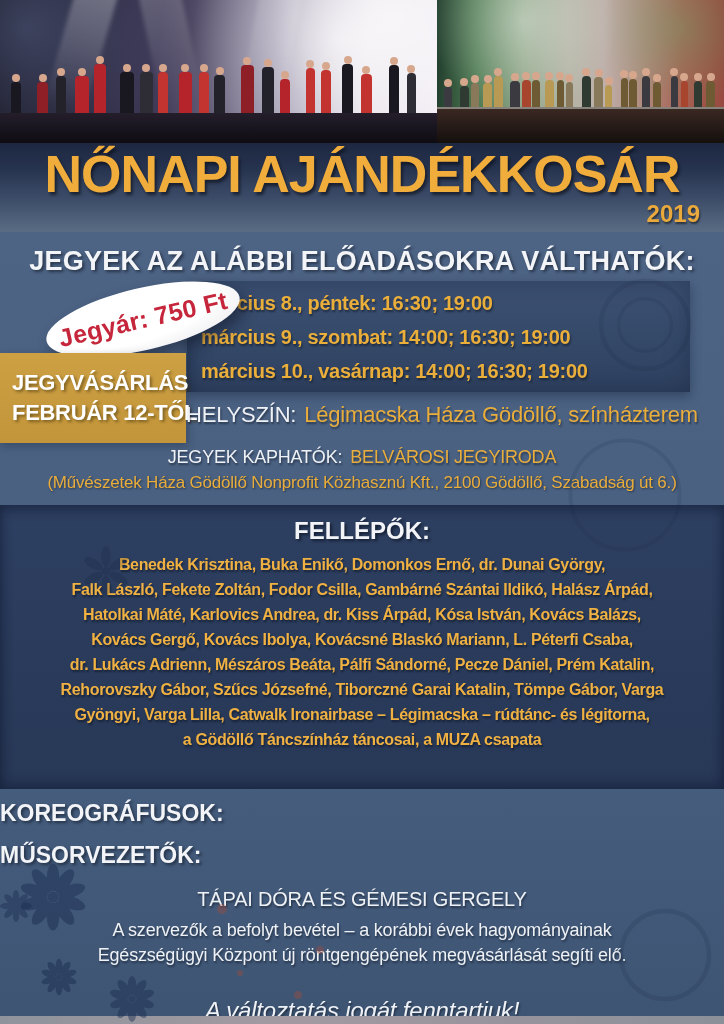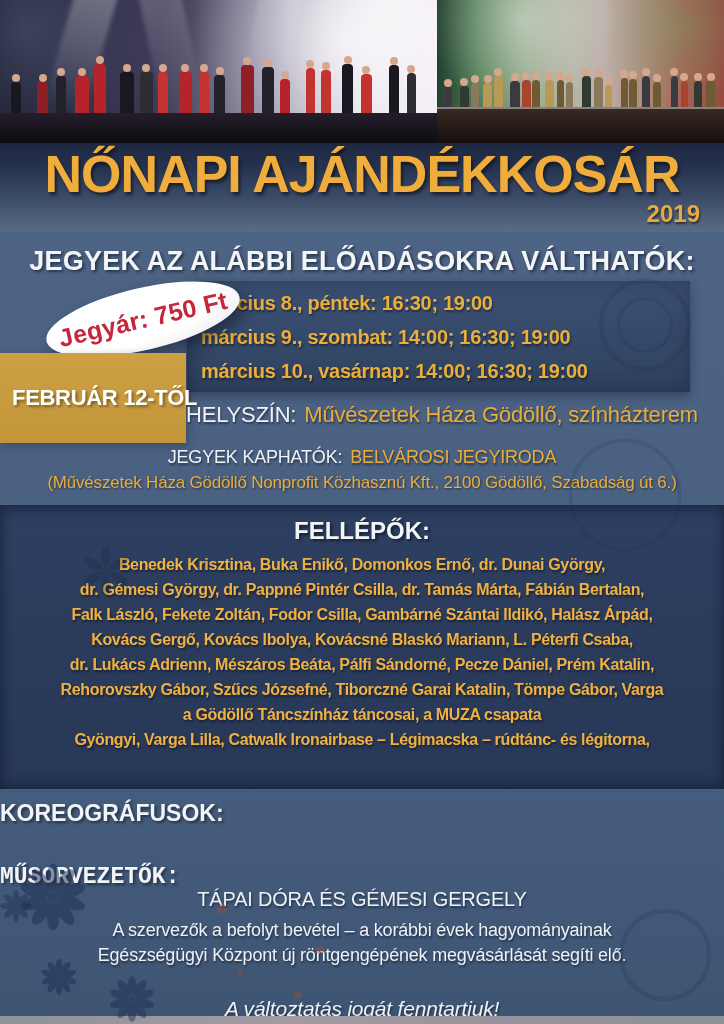--- a/index.html
+++ b/index.html
@@ -83,26 +83,26 @@
   .performer-lines{margin-top:7px;}
   .performer-line{text-align:center;color:#f0b143;font-size:16px;font-weight:700;line-height:25px;
     white-space:nowrap;letter-spacing:-.35px;text-shadow:1px 2px 2px rgba(5,10,20,.5);}
   
   .section-heading{position:absolute;left:0;width:100%;color:#f2f4f7;
     font-size:23px;font-weight:700;text-shadow:2px 2px 3px rgba(10,15,25,.55);white-space:nowrap;}
   .section-names{position:absolute;left:0;width:100%;text-align:center;color:#eef1f5;
     font-size:20px;font-weight:400;white-space:nowrap;letter-spacing:-.2px;
     text-shadow:1px 2px 2px rgba(10,15,25,.5);}
   .choreo-heading{top:800px;} .choreo-names{top:829px;}
-  .hosts-heading{top:864px;font-family:Liberation Mono, monospace;}  .hosts-names{top:888px;}
+  .hosts-heading{top:842px;}  .hosts-names{top:888px;}
   .charity{position:absolute;top:918px;left:0;width:100%;text-align:center;color:#eef1f5;
     font-size:18px;line-height:25px;letter-spacing:-.2px;text-shadow:1px 2px 2px rgba(10,15,25,.5);}
   .charity div{white-space:nowrap;}
   .disclaimer{position:absolute;top:997px;left:0;width:100%;text-align:center;color:#eef1f5;
-    font-size:21px;font-style:italic;letter-spacing:-.2px;text-shadow:1px 2px 2px rgba(10,15,25,.5);}
+    font-size:24px;font-style:italic;letter-spacing:-.2px;text-shadow:1px 2px 2px rgba(10,15,25,.5);}
   .bottom-strip{position:absolute;bottom:0;left:0;width:724px;height:8px;
     background:linear-gradient(90deg,#8f939c,#a39aa1 40%,#97939c 70%,#8b9099);}
   
   .ornament{position:absolute;pointer-events:none;}
 </style>
 </head>
 <body>
 
 <div class="poster">
 
@@ -175,43 +175,44 @@
     <div class="showtime">március 8., péntek: 16:30; 19:00</div>
     <div class="showtime">március 9., szombat: 14:00; 16:30; 19:00</div>
     <div class="showtime">március 10., vasárnap: 14:00; 16:30; 19:00</div>
   </div>
 
   <div class="price-badge">
     <span>Jegyár: 750 Ft</span>
   </div>
 
   <div class="sale-box">
+    <div>JEGYVÁSÁRLÁS</div>
     <div>FEBRUÁR 12-TŐL</div>
   </div>
 
   <div class="venue-line">
-    <span class="label">HELYSZÍN:</span><span class="value">Művészetek Háza Gödöllő, színházterem</span>
+    <span class="label">HELYSZÍN:</span><span class="value">Légimacska Háza Gödöllő, színházterem</span>
   </div>
 
   <div class="outlet-line">
     <span class="label">JEGYEK KAPHATÓK:</span><span class="value">BELVÁROSI JEGYIRODA</span>
   </div>
   <div class="address">(Művészetek Háza Gödöllő Nonprofit Közhasznú Kft., 2100 Gödöllő, Szabadság út 6.)</div>
 
   <div class="performers-band">
     <h2 class="performers-heading">FELLÉPŐK:</h2>
     <div class="performer-lines">
       <div class="performer-line">Benedek Krisztina, Buka Enikő, Domonkos Ernő, dr. Dunai György,</div>
-      <div class="performer-line">dr. Gémesi György, dr. Pappné Pintér Csilla, dr. Tamás Márta, Fábián Bertalan,</div>
       <div class="performer-line">Falk László, Fekete Zoltán, Fodor Csilla, Gambárné Szántai Ildikó, Halász Árpád,</div>
+      <div class="performer-line">Hatolkai Máté, Karlovics Andrea, dr. Kiss Árpád, Kósa István, Kovács Balázs,</div>
       <div class="performer-line">Kovács Gergő, Kovács Ibolya, Kovácsné Blaskó Mariann, L. Péterfi Csaba,</div>
       <div class="performer-line">dr. Lukács Adrienn, Mészáros Beáta, Pálfi Sándorné, Pecze Dániel, Prém Katalin,</div>
       <div class="performer-line">Rehorovszky Gábor, Szűcs Józsefné, Tiborczné Garai Katalin, Tömpe Gábor, Varga</div>
+      <div class="performer-line">Gyöngyi, Varga Lilla, Catwalk Ironairbase – Légimacska – rúdtánc- és légitorna,</div>
       <div class="performer-line">a Gödöllő Táncszínház táncosai, a MUZA csapata</div>
-      <div class="performer-line">Gyöngyi, Varga Lilla, Catwalk Ironairbase – Légimacska – rúdtánc- és légitorna,</div>
     </div>
   </div>
 
   <div class="section-heading choreo-heading">KOREOGRÁFUSOK:</div>
 
   <div class="section-heading hosts-heading">MŰSORVEZETŐK:</div>
   <div class="section-names hosts-names">TÁPAI DÓRA ÉS GÉMESI GERGELY</div>
 
   <div class="charity">
     <div>A szervezők a befolyt bevétel – a korábbi évek hagyományainak</div>

